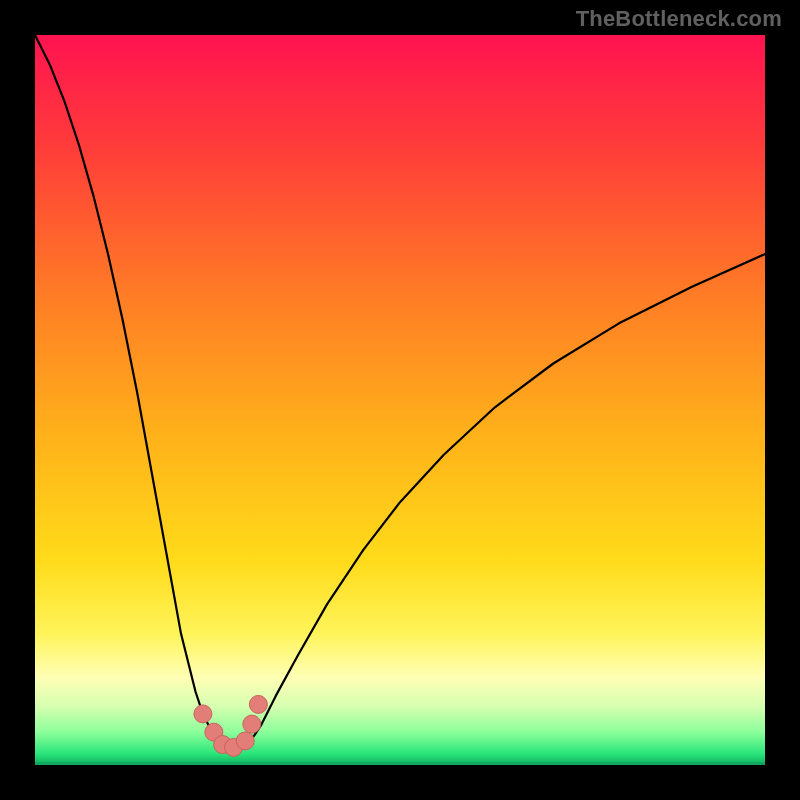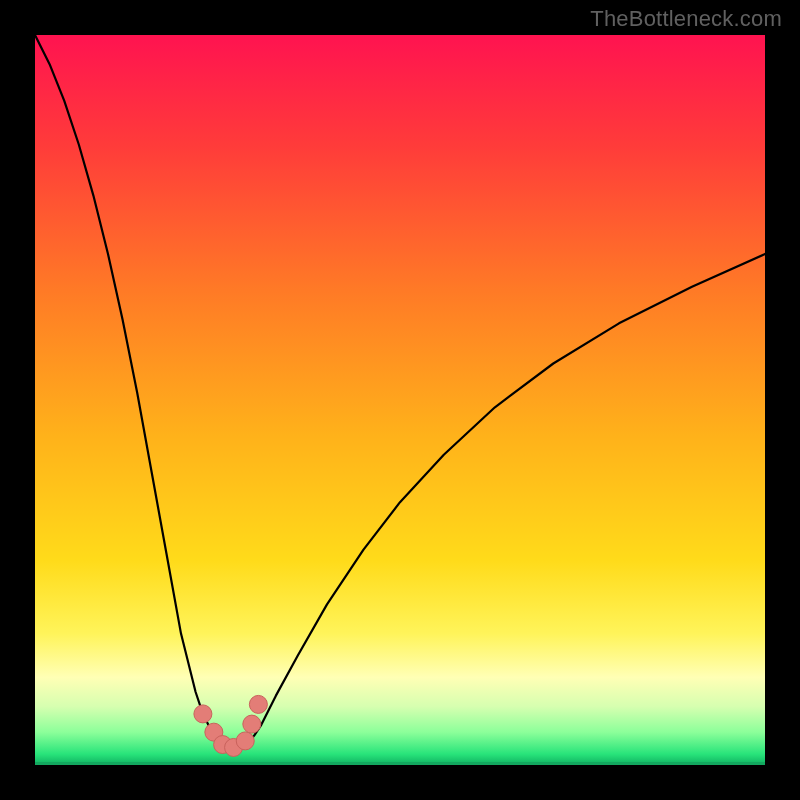--- a/index.html
+++ b/index.html
@@ -27,21 +27,21 @@
     height: 730px;
     overflow: hidden;
   }
   .watermark {
     position: absolute;
     top: 6px;
     right: 18px;
     color: #606060;
     font-size: 22px;
     letter-spacing: 0.2px;
-    font-weight: 400;
+    font-weight: 700;
     margin-left: 40px;
   }
   svg {
     display: block;
   }
 </style>
 </head>
 <body>
 
 <div class="frame">

